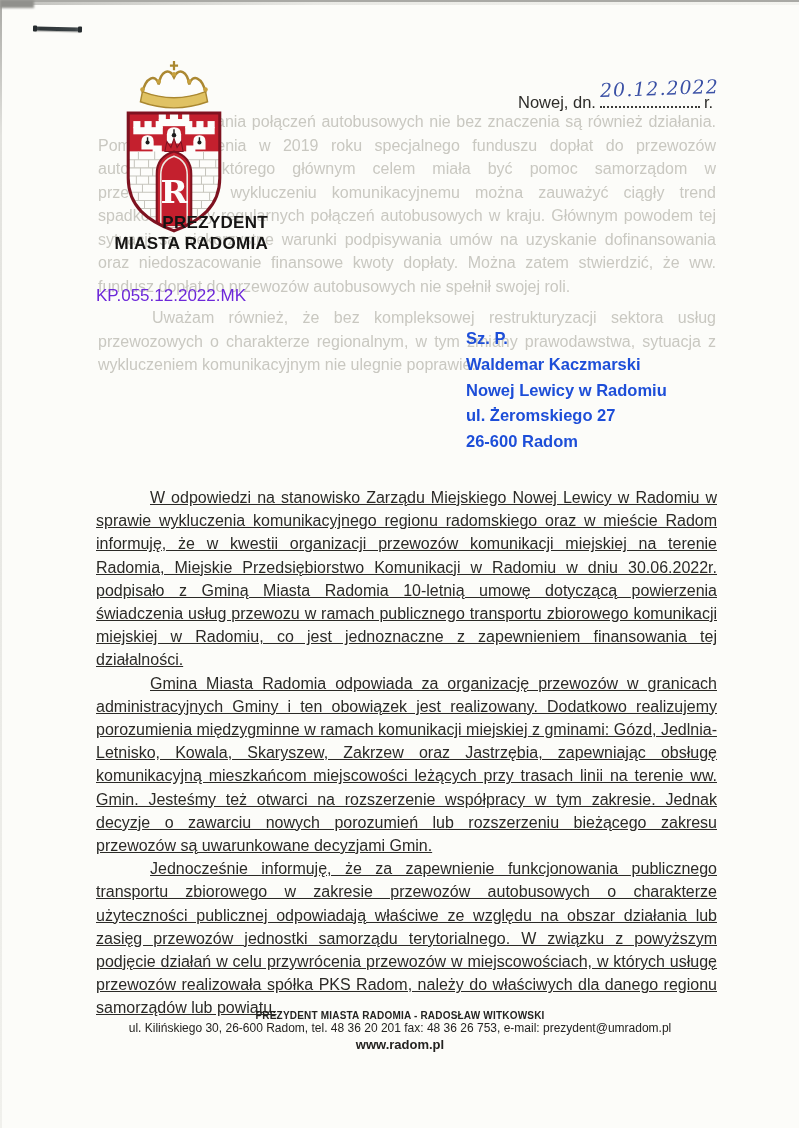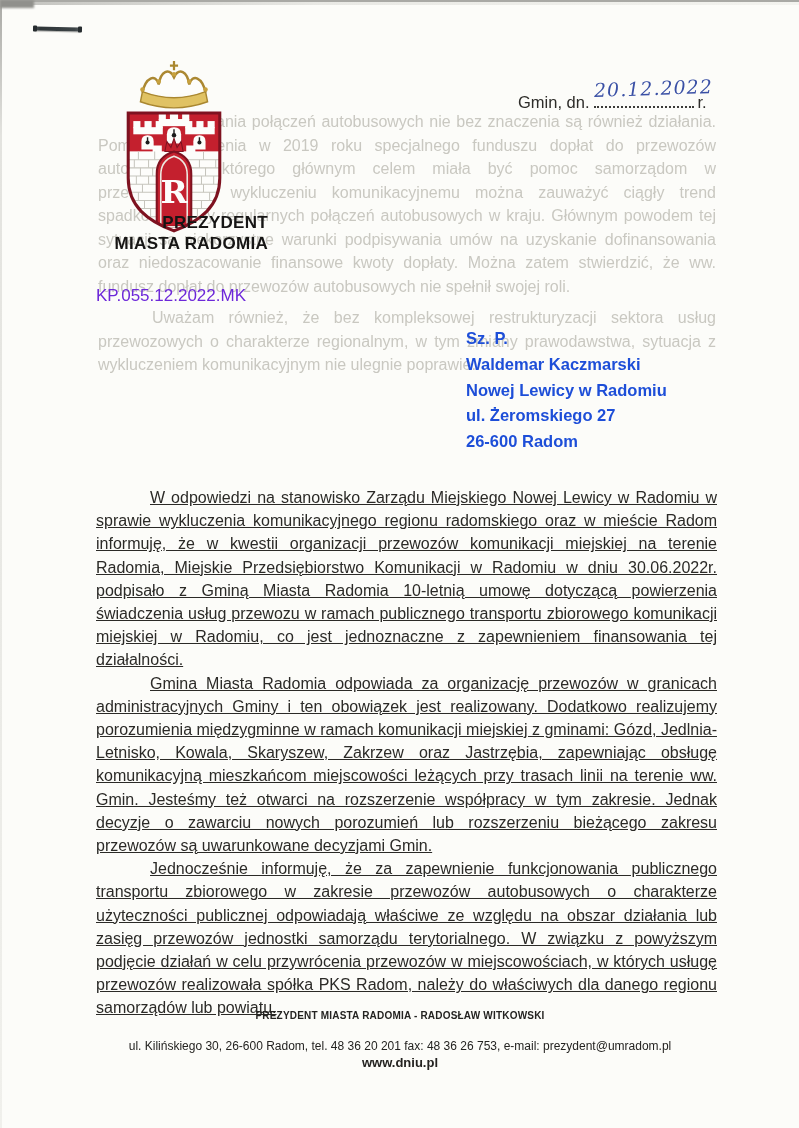--- a/index.html
+++ b/index.html
@@ -39,39 +39,39 @@
   .recipient{position:absolute;left:466px;top:326px;font-weight:bold;font-size:16.5px;line-height:25.8px;color:#1d4ed8;z-index:3;}
 
   
   .body{position:absolute;left:96px;top:486px;width:621px;font-size:16px;line-height:23.2px;
         color:#2b2a27;text-align:justify;z-index:3;text-decoration:underline;}
   .body p{margin:0;text-indent:54px;}
 
   
   .footer{position:absolute;left:60px;top:1010px;width:680px;text-align:center;color:#242321;z-index:3;}
   .footer .f1{font-weight:bold;font-size:10px;letter-spacing:.2px;}
-  .footer .f2{font-size:12px;margin-top:18px;}
+  .footer .f2{font-size:12px;margin-top:0;}
   .footer .f3{font-weight:bold;font-size:13px;margin-top:2px;}
 </style>
 </head>
 <body>
 
 <div class="page">
 
   <div class="edge-top"></div>
   <div class="edge-top2"></div>
   <div class="edge-left"></div>
   <div class="edge-corner"></div>
   <div class="staple"></div>
 
   <div class="bleed bleed-1">przywracania połączeń autobusowych nie bez znaczenia są również działania. Pomimo utworzenia w 2019 roku specjalnego funduszu dopłat do przewozów autobusowych, którego głównym celem miała być pomoc samorządom w przeciwdziałaniu wykluczeniu komunikacyjnemu można zauważyć ciągły trend spadkowy liczby regularnych połączeń autobusowych w kraju. Głównym powodem tej sytuacji są niekorzystne warunki podpisywania umów na uzyskanie dofinansowania oraz niedoszacowanie finansowe kwoty dopłaty. Można zatem stwierdzić, że ww. fundusz dopłat do przewozów autobusowych nie spełnił swojej roli.</div>
   <div class="bleed bleed-2">Uważam również, że bez kompleksowej restrukturyzacji sektora usług przewozowych o charakterze regionalnym, w tym zmiany prawodawstwa, sytuacja z wykluczeniem komunikacyjnym nie ulegnie poprawie.</div>
 
   <div class="dateline">
-    <span>Gmin, dn.</span><span class="date-dots"><span class="handwritten">20.12.2022</span></span><span>r.</span>
+    <span>Nowej, dn.</span><span class="date-dots"><span class="handwritten">20.12.2022</span></span><span>r.</span>
   </div>
 
   <svg class="crest" width="112" height="176" viewBox="0 0 110 173">
     <defs>
       <clipPath id="shieldClip">
         <path d="M10,54 L100,54 L100,118 C100,146 81,160 55,170 C29,160 10,146 10,118 Z"></path>
       </clipPath>
     </defs>
 
     <g>
@@ -158,16 +158,16 @@
 
   <div class="body">
     <p>W odpowiedzi na stanowisko Zarządu Miejskiego Nowej Lewicy w Radomiu w sprawie wykluczenia komunikacyjnego regionu radomskiego oraz w mieście Radom informuję, że w kwestii organizacji przewozów komunikacji miejskiej na terenie Radomia, Miejskie Przedsiębiorstwo Komunikacji w Radomiu w dniu 30.06.2022r. podpisało z Gminą Miasta Radomia 10-letnią umowę dotyczącą powierzenia świadczenia usług przewozu w ramach publicznego transportu zbiorowego komunikacji miejskiej w Radomiu, co jest jednoznaczne z zapewnieniem finansowania tej działalności.</p>
     <p>Gmina Miasta Radomia odpowiada za organizację przewozów w granicach administracyjnych Gminy i ten obowiązek jest realizowany. Dodatkowo realizujemy porozumienia międzygminne w ramach komunikacji miejskiej z gminami: Gózd, Jedlnia-Letnisko, Kowala, Skaryszew, Zakrzew oraz Jastrzębia, zapewniając obsługę komunikacyjną mieszkańcom miejscowości leżących przy trasach linii na terenie ww. Gmin. Jesteśmy też otwarci na rozszerzenie współpracy w tym zakresie. Jednak decyzje o zawarciu nowych porozumień lub rozszerzeniu bieżącego zakresu przewozów są uwarunkowane decyzjami Gmin.</p>
     <p>Jednocześnie informuję, że za zapewnienie funkcjonowania publicznego transportu zbiorowego w zakresie przewozów autobusowych o charakterze użyteczności publicznej odpowiadają właściwe ze względu na obszar działania lub zasięg przewozów jednostki samorządu terytorialnego. W związku z powyższym podjęcie działań w celu przywrócenia przewozów w miejscowościach, w których usługę przewozów realizowała spółka PKS Radom, należy do właściwych dla danego regionu samorządów lub powiatu.</p>
   </div>
 
   <div class="footer">
     <div class="f1">PREZYDENT MIASTA RADOMIA - RADOSŁAW WITKOWSKI</div>
     <div class="f2">ul. Kilińskiego 30, 26-600 Radom, tel. 48 36 20 201 fax: 48 36 26 753, e-mail: prezydent@umradom.pl</div>
-    <div class="f3">www.dniu.pl</div>
+    <div class="f3">www.radom.pl</div>
   </div>
 
 </div>
 
 </body></html>

